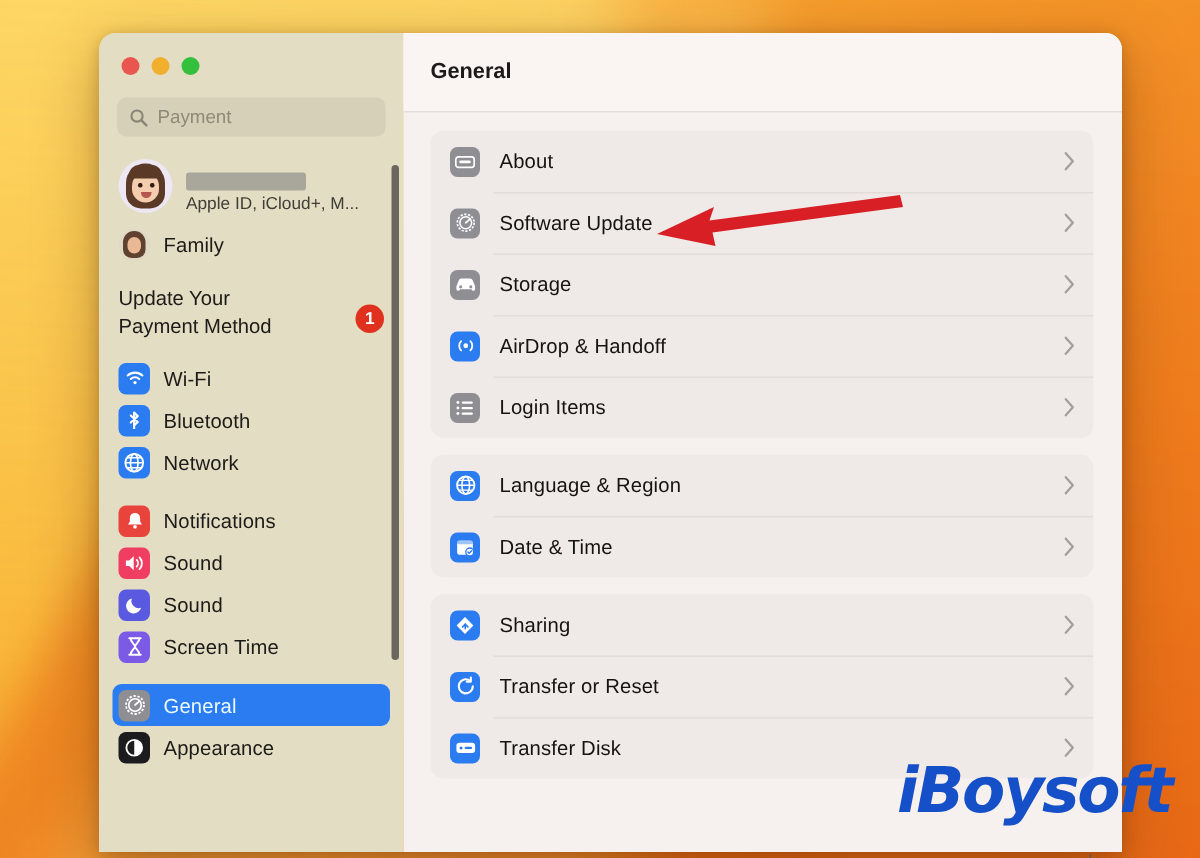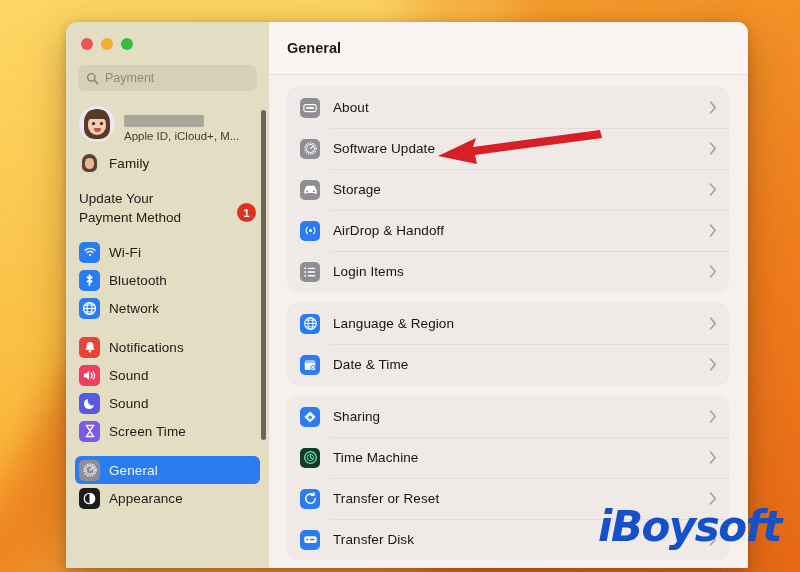--- a/index.html
+++ b/index.html
@@ -537,33 +537,20 @@
                   <path d="M8 1.6L14.4 8 8 14.4 1.6 8z" fill="#fff"></path>
                   <path d="M6.2 9.2l2-2.4 2 2.4M8.2 6.8v3.6" stroke="#2a7cf0" stroke-width="1.2" fill="none" stroke-linecap="round" stroke-linejoin="round"></path>
                 </svg>
             </div>
             <span class="rlabel">Sharing</span>
             <svg class="chev" viewBox="0 0 8 14">
                 <path d="M1.3 1.2L6.4 7l-5.1 5.8" fill="none" stroke="currentColor" stroke-width="1.6" stroke-linecap="round" stroke-linejoin="round"></path>
               </svg>
           </div>
           <div class="row">
-            <div class="ricon" style="background:#0f3b28;">
-              <svg width="15" height="15" viewBox="0 0 16 16">
-                  <circle cx="8" cy="8" r="6.2" fill="none" stroke="#6fe0a8" stroke-width="1.4"></circle>
-                  <circle cx="8" cy="8" r="3.4" fill="none" stroke="#6fe0a8" stroke-width="1"></circle>
-                  <path d="M8 5.4V8l2 1.4" stroke="#6fe0a8" stroke-width="1.2" fill="none" stroke-linecap="round"></path>
-                </svg>
-            </div>
-            <span class="rlabel">Time Machine</span>
-            <svg class="chev" viewBox="0 0 8 14">
-                <path d="M1.3 1.2L6.4 7l-5.1 5.8" fill="none" stroke="currentColor" stroke-width="1.6" stroke-linecap="round" stroke-linejoin="round"></path>
-              </svg>
-          </div>
-          <div class="row">
             <div class="ricon" style="background:#2a7cf0;">
               <svg width="15" height="15" viewBox="0 0 16 16">
                   <path d="M13 8a5 5 0 1 1-1.9-3.9" stroke="#fff" stroke-width="1.5" fill="none" stroke-linecap="round"></path>
                   <path d="M11.6 1.8v2.9H8.7" stroke="#fff" stroke-width="1.5" fill="none" stroke-linecap="round" stroke-linejoin="round"></path>
                 </svg>
             </div>
             <span class="rlabel">Transfer or Reset</span>
             <svg class="chev" viewBox="0 0 8 14">
                 <path d="M1.3 1.2L6.4 7l-5.1 5.8" fill="none" stroke="currentColor" stroke-width="1.6" stroke-linecap="round" stroke-linejoin="round"></path>
               </svg>

